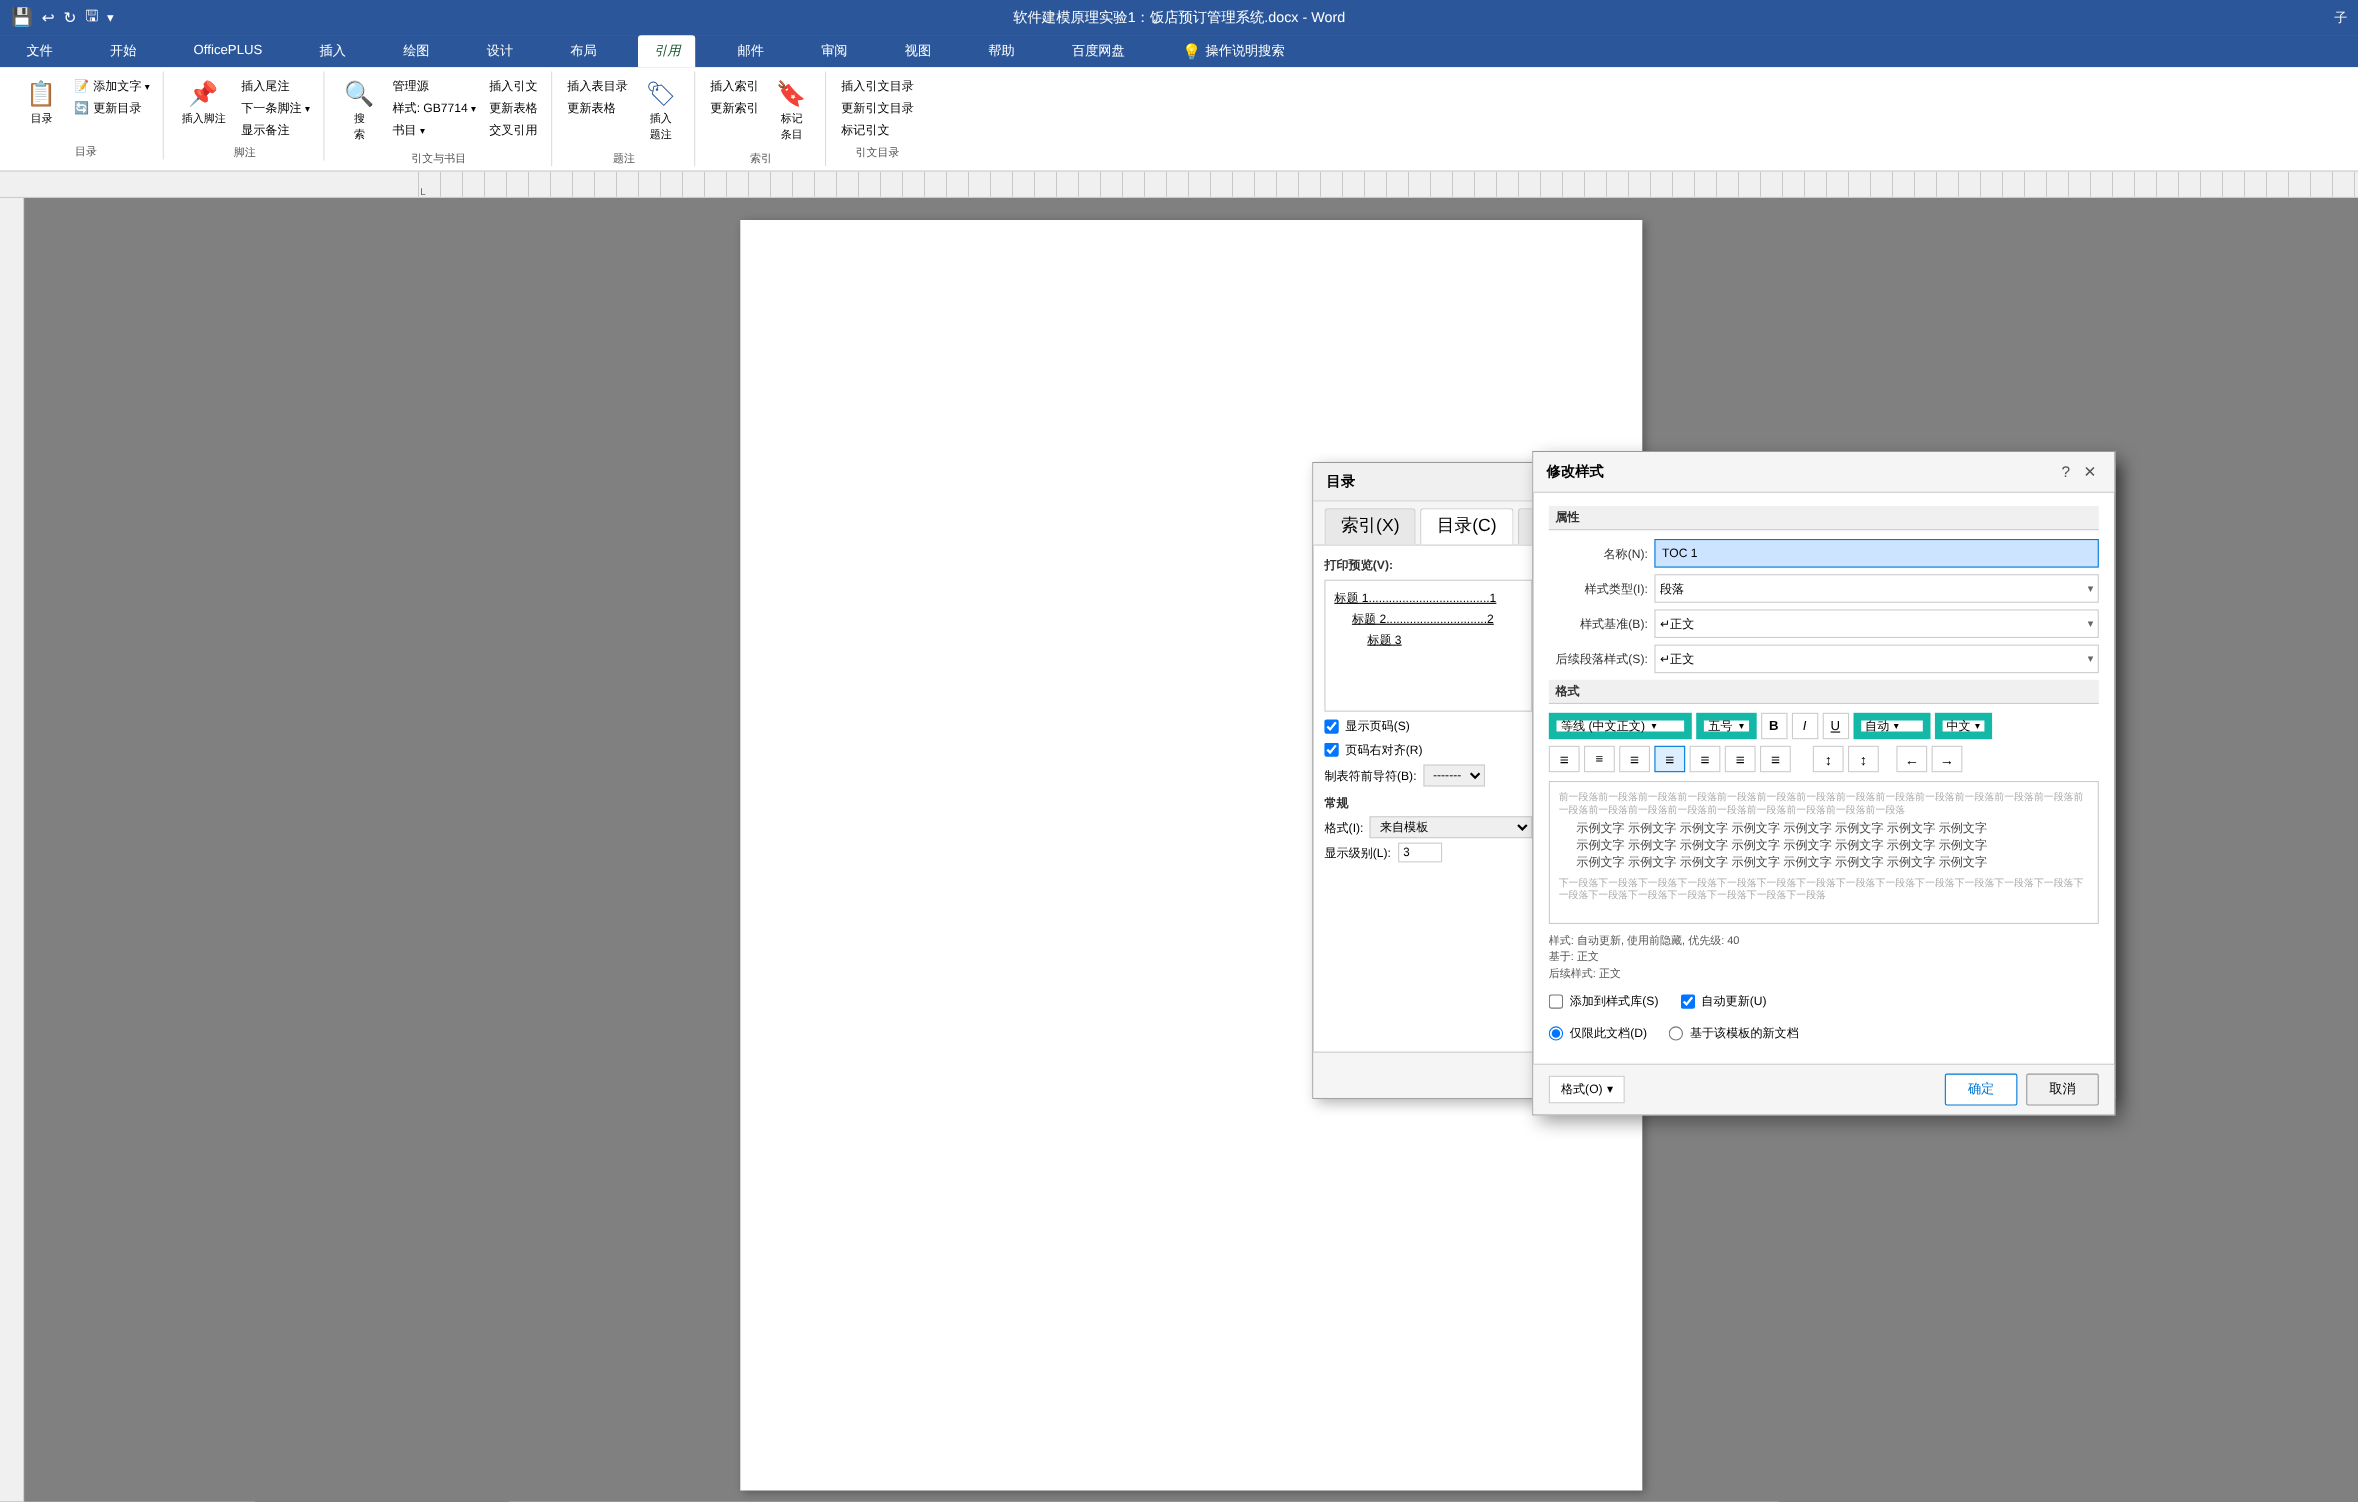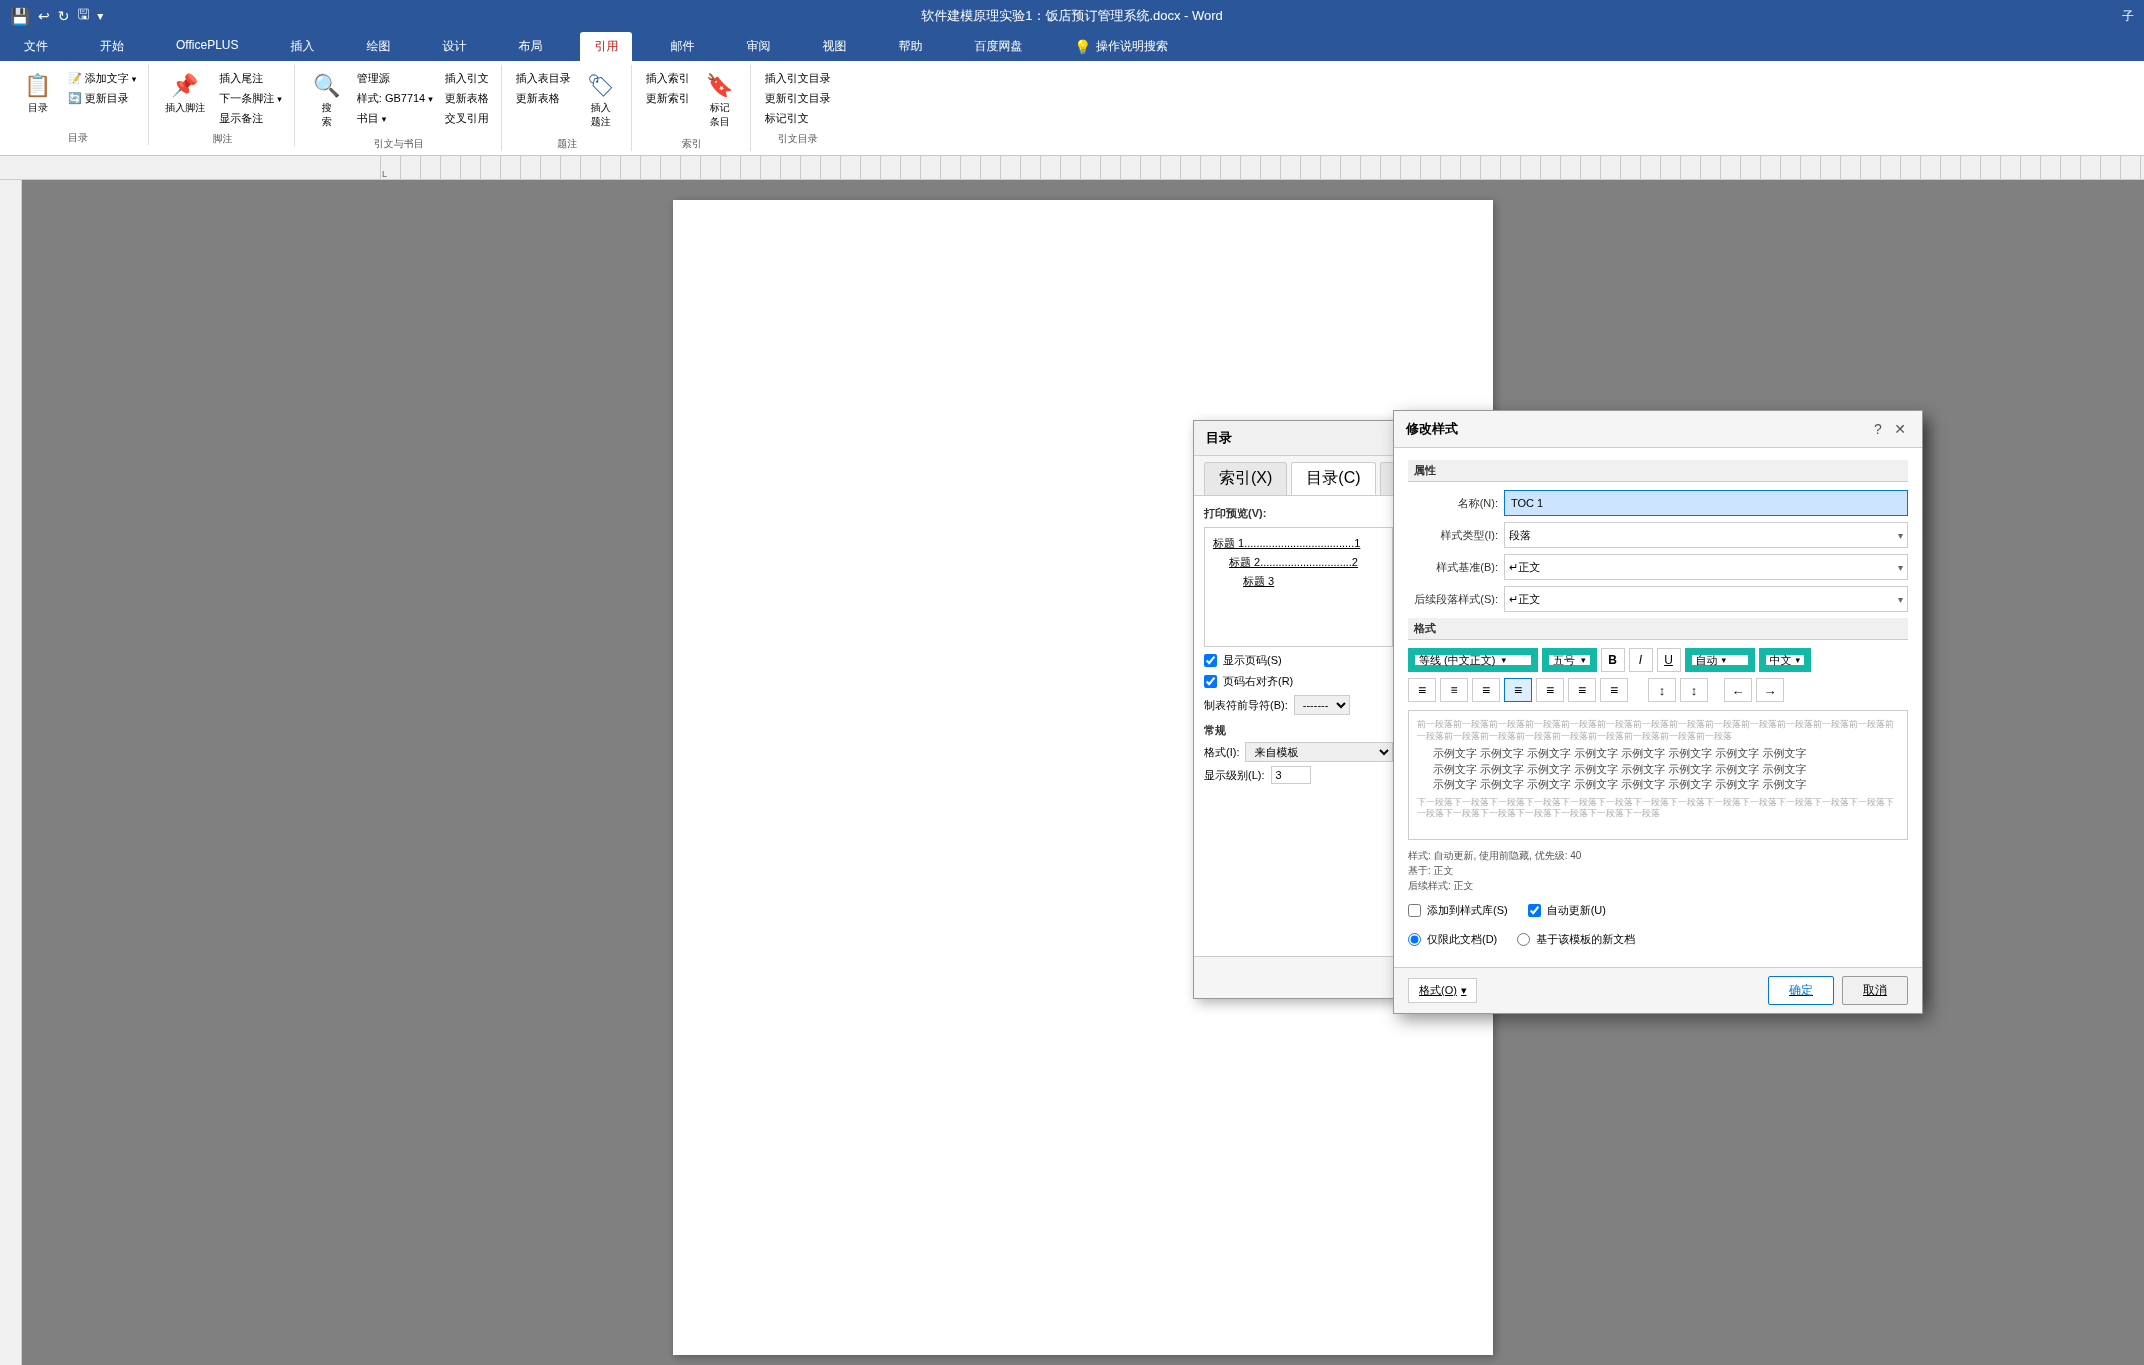--- a/index.html
+++ b/index.html
@@ -34,22 +34,23 @@
       gap: 24px;
     }
     .ribbon-tab {
       color: white;
       padding: 6px 14px;
       font-size: 12px;
       cursor: pointer;
     }
     .ribbon-tab.active {
       background: white;
-      color: #b91c1c;
+      color: #14532d;
       border-radius: 3px 3px 0 0;
+      font-style: italic;
     }
     .ribbon-content {
       background: white;
       border-bottom: 1px solid #c8c8c8;
       display: flex;
       padding: 4px 8px;
       min-height: 90px;
       align-items: flex-start;
       gap: 2px;
     }
@@ -441,21 +442,20 @@
       margin: 4px 0;
       font-size: 11px;
     }
     .modify-footer {
       border-top: 1px solid #ccc;
       padding: 8px 14px;
       display: flex;
       justify-content: space-between;
       align-items: center;
       background: #f5f5f5;
-      text-decoration: underline;
     }
     .modify-footer-right { display: flex; gap: 8px; }
     .mod-btn {
       padding: 5px 20px;
       font-size: 12px;
       border: 1px solid #999;
       background: #f0f0f0;
       cursor: pointer;
       border-radius: 2px;
     }

